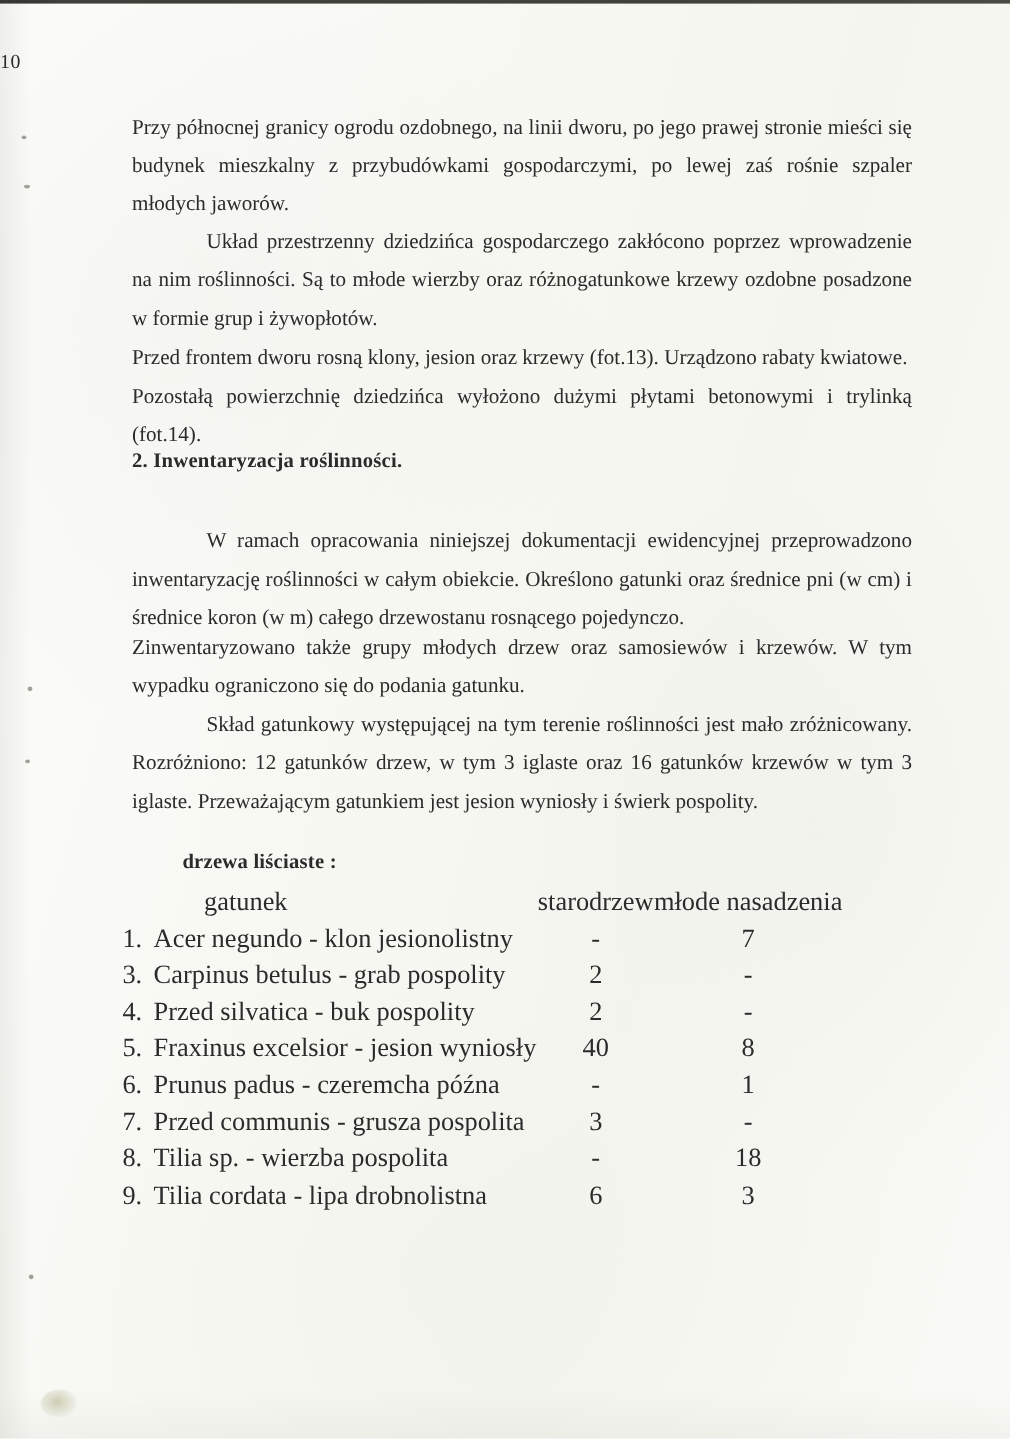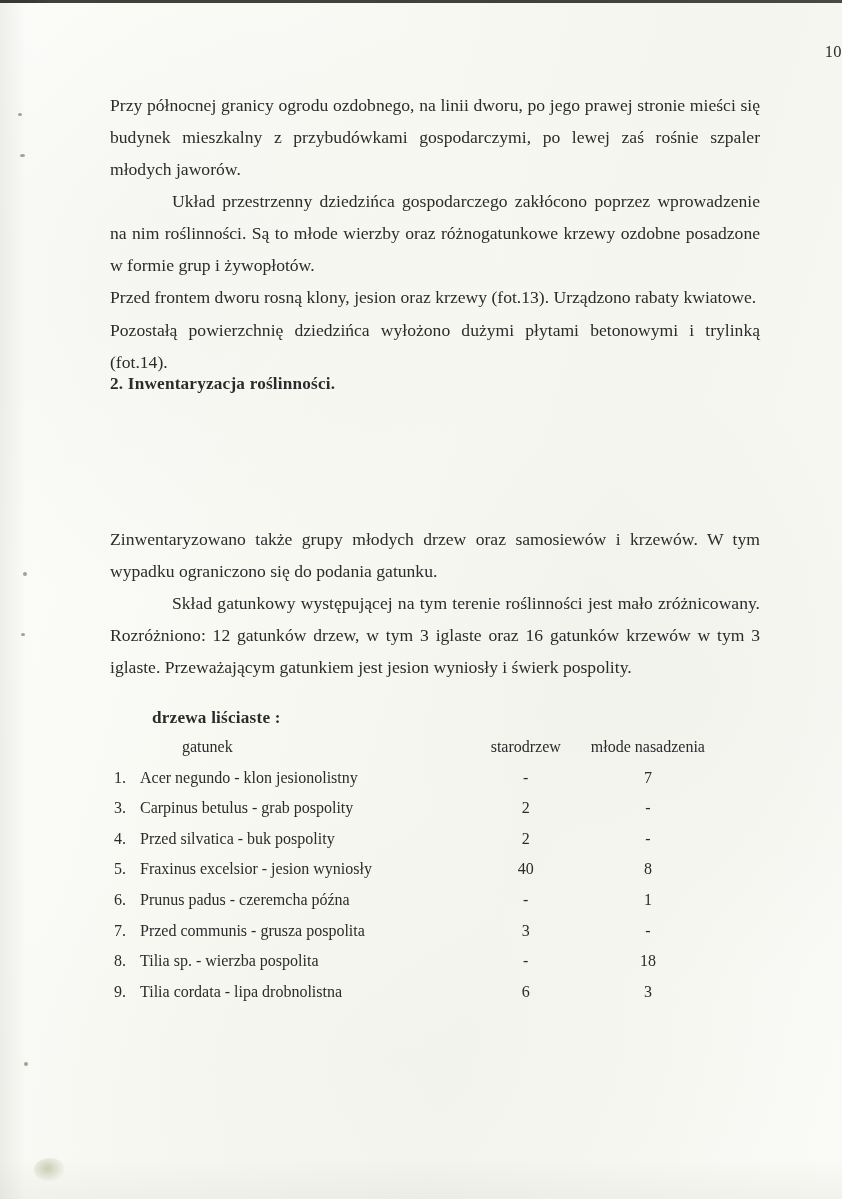--- a/index.html
+++ b/index.html
@@ -90,21 +90,21 @@
     left: 0;
     width: 842px;
     height: 1199px;
   }
 
   .page-number {
     position: absolute;
     top: 42px;
     left: 0;
     width: 842px;
-    text-align: right;
+    text-align: left;
     font-size: 16.5px;
     letter-spacing: 0.4px;
   }
 
   .body-block {
     position: absolute;
     left: 110px;
     width: 650px;
     font-size: 17.6px;
     line-height: 32px;
@@ -132,25 +132,25 @@
     position: absolute;
     left: 152px;
     font-weight: bold;
     font-size: 17.2px;
     letter-spacing: 0.2px;
   }
 
   
   .species-table {
     position: absolute;
-    left: 114px;
+    left: 102px;
     top: 738px;
     width: 600px;
     border-collapse: collapse;
-    font-size: 16px;
+    font-size: 22px;
   }
 
   .species-table th,
   .species-table td {
     border: 0;
     padding: 0;
     font-weight: normal;
     height: 30.6px;
     vertical-align: baseline;
     white-space: nowrap;
@@ -211,20 +211,23 @@
     <div class="body-block" style="top:281px;">
       <p>Przed frontem dworu rosną klony, jesion oraz krzewy (fot.13). Urządzono rabaty kwiatowe.</p>
     </div>
 
     <div class="body-block w3" style="top:313px;">
       <p>Pozostałą powierzchnię dziedzińca wyłożono dużymi płytami betonowymi i trylinką (fot.14).</p>
     </div>
 
     <div class="section-heading" style="top:374px;">2. Inwentaryzacja roślinności.</div>
 
+    <div class="body-block" style="top:434px;">
+      <p class="indent">W ramach opracowania niniejszej dokumentacji ewidencyjnej przeprowadzono inwentaryzację roślinności w całym obiekcie. Określono gatunki oraz średnice pni (w cm) i średnice koron (w m) całego drzewostanu rosnącego pojedynczo.</p>
+    </div>
 
     <div class="body-block w2" style="top:523px;">
       <p>Zinwentaryzowano także grupy młodych drzew oraz samosiewów i krzewów. W tym wypadku ograniczono się do podania gatunku.</p>
     </div>
 
     <div class="body-block" style="top:587px;">
       <p class="indent">Skład gatunkowy występującej na tym terenie roślinności jest mało zróżnicowany. Rozróżniono: 12 gatunków drzew, w tym 3 iglaste oraz 16 gatunków krzewów w tym 3 iglaste. Przeważającym gatunkiem jest jesion wyniosły i świerk pospolity.</p>
     </div>
 
     <div class="list-heading" style="top:708px;">drzewa liściaste :</div>

